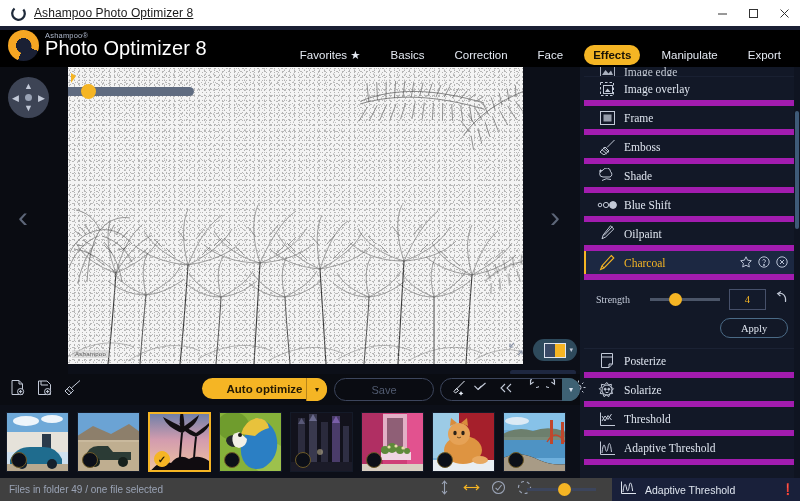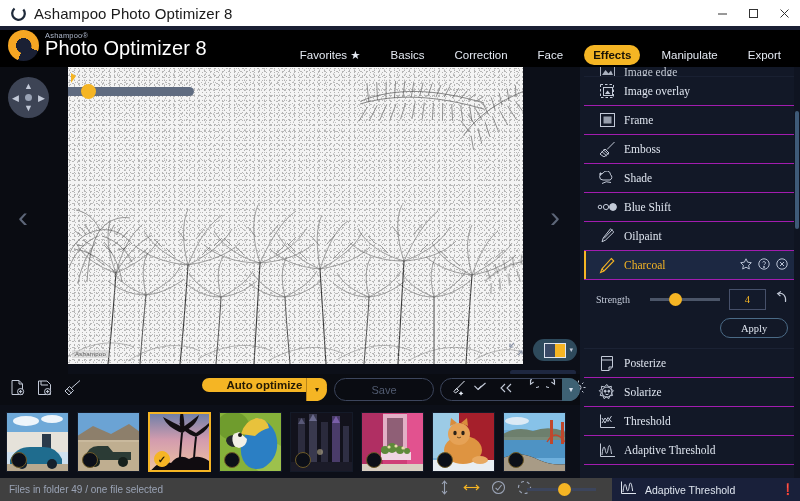--- a/index.html
+++ b/index.html
@@ -10,21 +10,21 @@
     overflow: hidden;
   }
   #app { position: relative; width: 800px; height: 501px; background:#0c0f18; }
 
   
   .titlebar {
     position:absolute; left:0; top:0; width:800px; height:26px;
     background:#ffffff; display:flex; align-items:center;
   }
   .tb-icon { width:22px; height:22px; margin-left:7px; display:flex; align-items:center; justify-content:center; }
-  .tb-title { font-size:15px; color:#1a1a1a; margin-left:5px; letter-spacing:.1px;}
+  .tb-title { font-size:12px; color:#1a1a1a; margin-left:5px; letter-spacing:.1px;text-decoration:underline;}
   .tb-btns { position:absolute; right:0; top:0; height:26px; display:flex; }
   .tb-btn { width:31px; height:26px; display:flex; align-items:center; justify-content:center; color:#333; }
 
   
   .menubar {
     position:absolute; left:0; top:26px; width:800px; height:18px;
     background:#1a2034; display:flex; align-items:center; padding-left:7px;
   }
   .menu-item { font-size:10.5px; color:#d4dae8; padding:0 7px; line-height:18px; cursor:default; }
 
@@ -134,21 +134,21 @@
   .cmp-caret { position:absolute; right:4px; color:#c3cad8; font-size:7px;}
 
   
   .top-sliver { position:absolute; left:510px; top:370px; width:66px; height:5px; background:#1e2740; border-radius:3px; z-index:6;}
 
   
   .actionbar { position:absolute; left:0; top:374px; width:580px; height:31px; background:#0a0c12; z-index:8;}
   .ab-icons { position:absolute; left:9px; top:5px; display:flex; gap:9px; align-items:center;}
   .ab-ico { color:#c3cad8; }
   .auto-btn {
-    position:absolute; left:202px; top:4px; width:125px; height:14px;
+    position:absolute; left:202px; top:4px; width:125px; height:21px;
     background:#f5b524; border-radius:12px; color:#241a04; font-size:11.5px; font-weight:bold;
     display:flex; align-items:center; justify-content:center; cursor:pointer;
   }
   .auto-caret {
     position:absolute; left:306px; top:4px; width:21px; height:23px; border-radius:0 12px 12px 0;
     background:#f5b524; border-left:1px solid #b8851a; display:flex; align-items:center; justify-content:center;
     color:#241a04; font-size:8px; cursor:pointer;
   }
   .save-btn {
     position:absolute; left:334px; top:4px; width:100px; height:23px;
@@ -206,21 +206,21 @@
   .sidebar {
     position:absolute; left:580px; top:67px; width:220px; height:411px;
     background:#121827; overflow:hidden;
   }
   .sb-track { position:absolute; right:0; top:0; width:6px; height:411px; background:#0f1421;}
   .sb-thumb { position:absolute; right:1px; top:44px; width:4px; height:118px; background:#3e5a78; border-radius:2px;}
 
   .eff-list { position:absolute; left:4px; top:0; width:214px;font-family:Liberation Serif, serif; }
   .eff-row {
     position:relative; height:29px; display:flex; align-items:center;
-    border-bottom:1px solid #a21caf; padding-left:12px; cursor:pointer;
+    border-bottom:6px solid #a21caf; padding-left:12px; cursor:pointer;
   }
   .eff-row.partial { height:10px; overflow:hidden; opacity:.85; border-bottom:1px solid #1b2234;}
   .eff-row.active { background:#1c2842; }
   .eff-row.active:before {
     content:""; position:absolute; left:0; top:0; bottom:0; width:2px; background:#f5b524;
   }
   .eff-ico { width:22px; display:flex; align-items:center; justify-content:center; color:#c3cad8;}
   .eff-row.active .eff-ico { color:#f5b524; }
   .eff-lbl { font-size:11.5px; color:#dfe5ef; margin-left:6px; }
   .eff-row.active .eff-lbl { color:#f5b524; }

